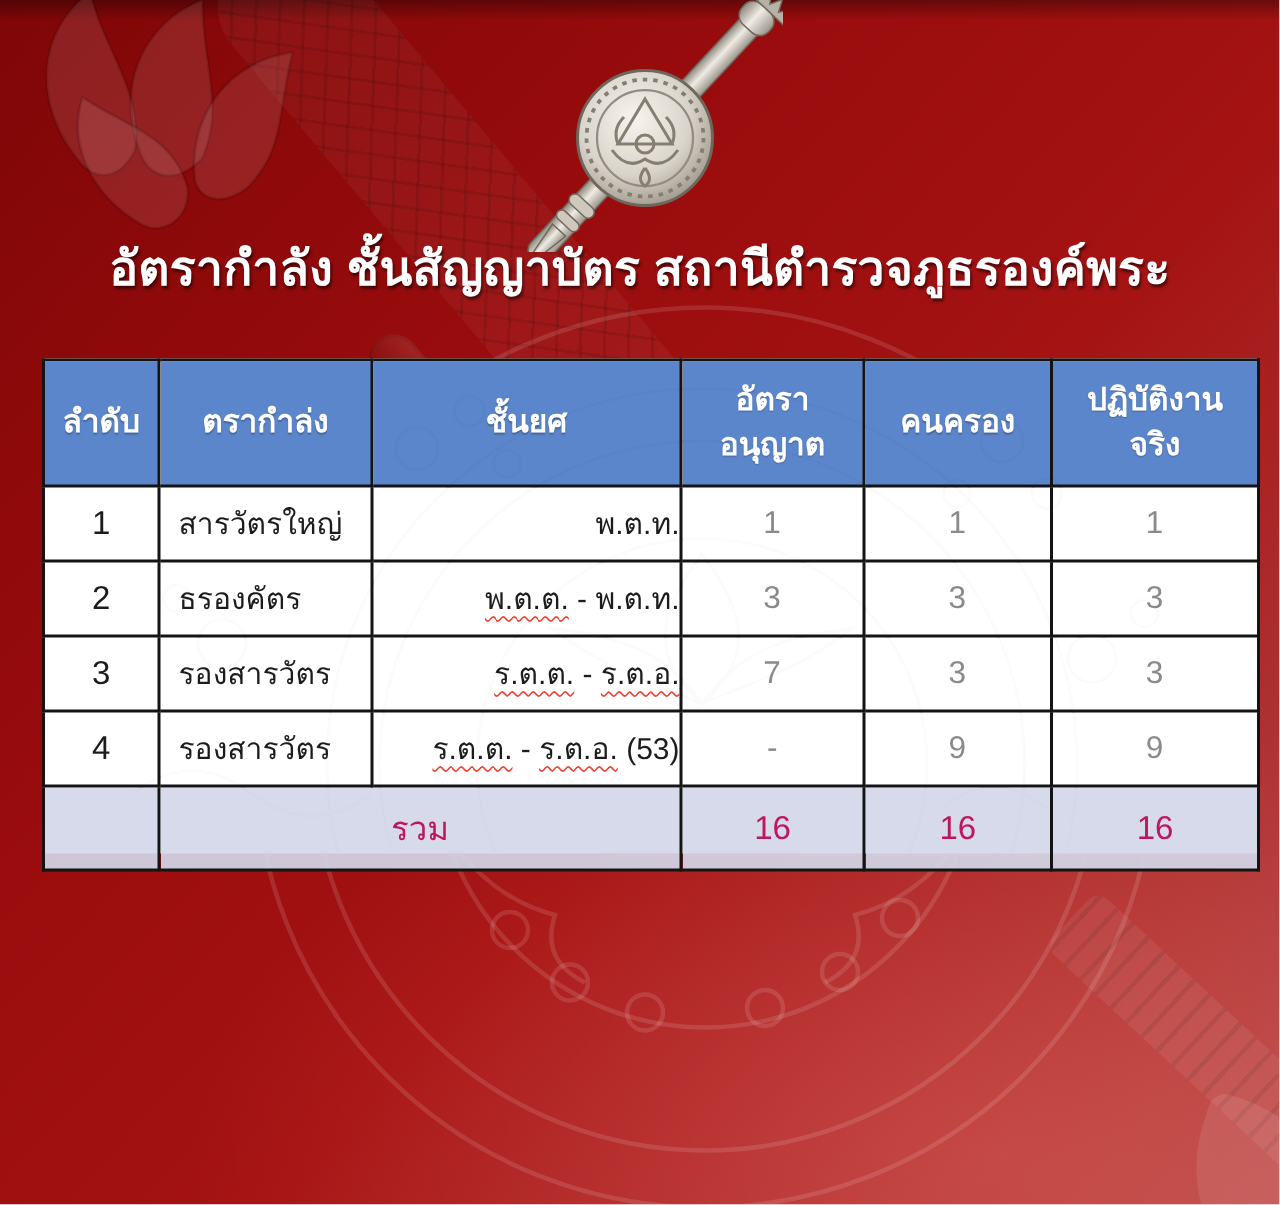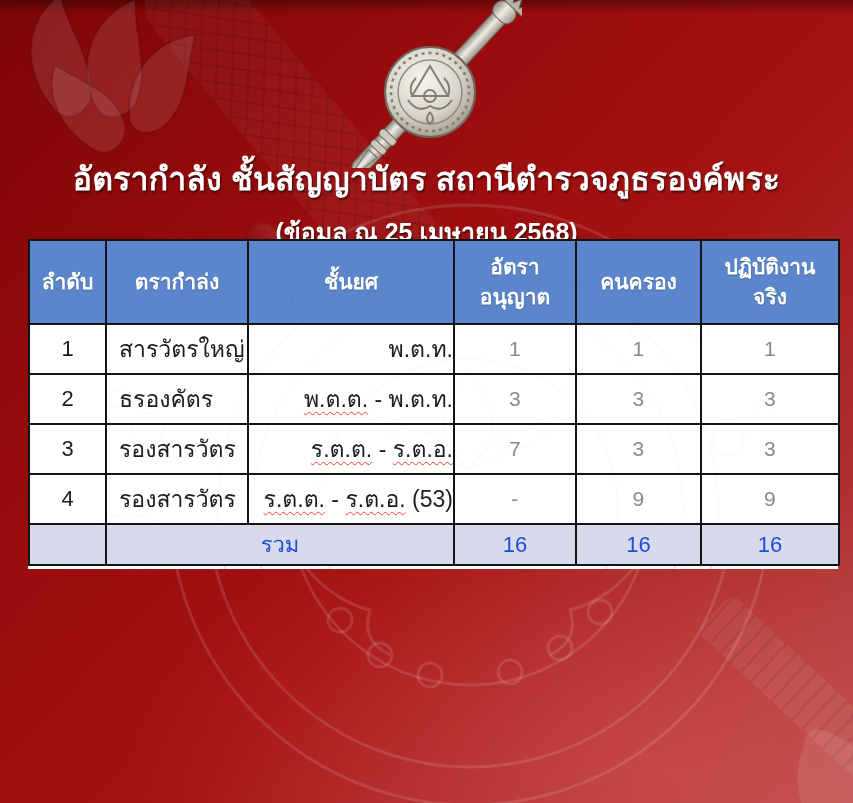--- a/index.html
+++ b/index.html
@@ -67,27 +67,27 @@
   
   .table-wrap{ position:absolute; left:28px; top:239px; width:810px; height:330px; background:#ffffff; }
   .cell-watermark{ position:absolute; left:0; top:0; width:810px; height:330px; z-index:1; }
   table{ position:relative; z-index:2; border-collapse:collapse; table-layout:fixed; width:810px; }
   th,td{ border:2px solid #141414; text-align:center; vertical-align:middle; overflow:hidden; }
   thead th{
     height:84px; background:rgba(74,121,197,0.90); color:#ffffff;
     font-size:21px; font-weight:700; line-height:30px; white-space:pre-line;
     text-shadow:0 1px 1px rgba(0,0,0,0.25);
   }
-  tbody td{ height:50px; background:rgba(255,255,255,0.86); font-size:23px; color:#1c1c1c; }
+  tbody td{ height:50px; background:rgba(255,255,255,0.86); font-size:20px; color:#1c1c1c; }
   td.cell-no{ font-size:22px; }
   td.cell-position{ text-align:left; padding-left:12px; }
   td.cell-rank{ text-align:right; padding-left:14px; }
   td.cell-value{ color:#8a8a8a; font-weight:300; font-size:21px; letter-spacing:.5px; }
   tr.total-row td{
-    height:41px; background:rgba(211,215,232,0.92); color:#1d4ed8;
+    height:56px; background:rgba(211,215,232,0.92); color:#be185d;
     font-size:22px; font-weight:400;
   }
   .sq{
     text-decoration:underline; text-decoration-style:wavy; text-decoration-color:#f2402e;
     text-decoration-thickness:1px; text-underline-offset:4px;
   }
 </style>
 </head>
 <body>
 
@@ -158,21 +158,20 @@
         <path d="M70 100 q10 14 22 6 q12 8 22 -6"></path>
         <path d="M78 78 q-8 8 -4 18 M106 78 q8 8 4 18"></path>
         <circle cx="92" cy="96" r="6"></circle>
         <path d="M92 112 q-6 8 0 12 q6 -4 0 -12"></path>
       </g>
     </g>
   </svg>
 
   <div class="title-block">
     <div class="title-line">อัตรากำลัง ชั้นสัญญาบัตร สถานีตำรวจภูธรองค์พระ</div>
-    <div class="subtitle-line">(ข้อมูล ณ 25 เมษายน 2568)</div>
   </div>
 
   <div class="table-wrap">
     <svg class="cell-watermark" viewBox="0 0 810 330">
       <g fill="none" stroke="#e2e2e2" stroke-width="2">
         <circle cx="440" cy="270" r="250"></circle>
           <circle cx="440" cy="270" r="215"></circle>
         <circle cx="440" cy="270" r="150"></circle>
         <path d="M440 130 C410 170 405 200 440 230 C475 200 470 170 440 130 Z"></path>
         <path d="M340 180 C380 210 405 215 440 230 C415 195 385 185 340 180 Z"></path>

